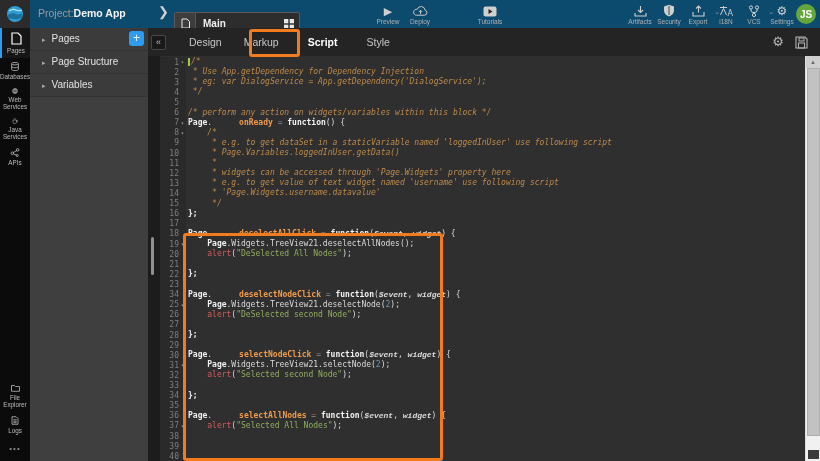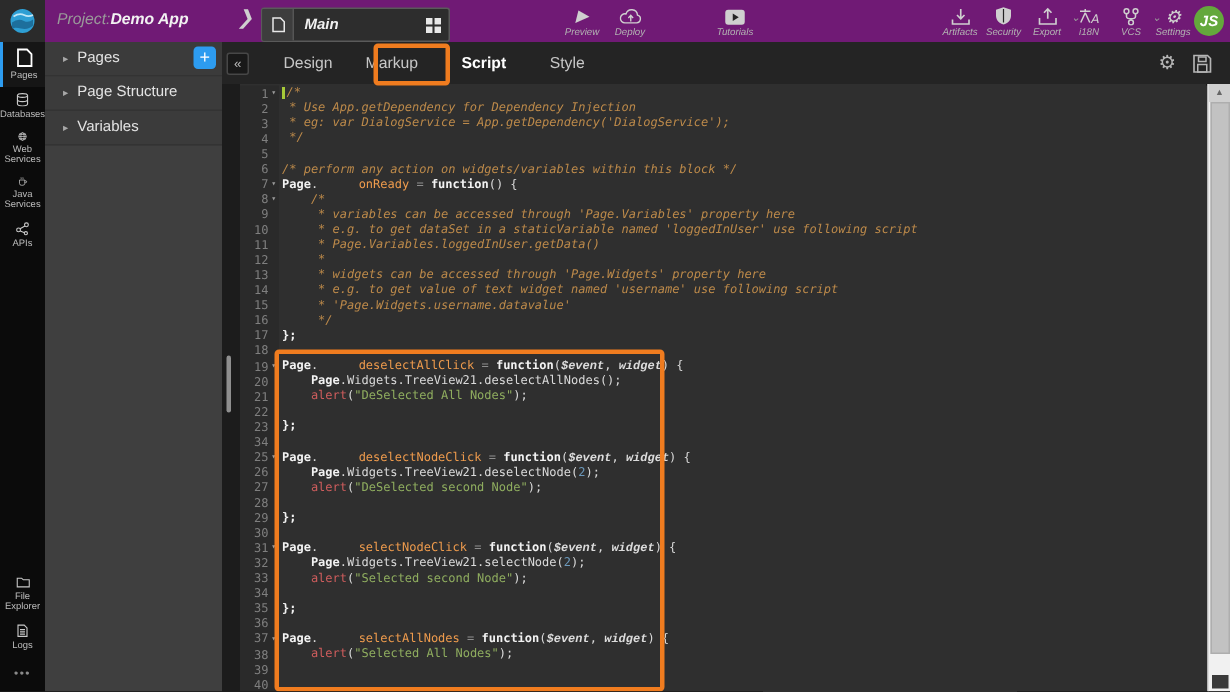--- a/index.html
+++ b/index.html
@@ -1,24 +1,24 @@
 <!DOCTYPE html>
 <html><head>
 <meta charset="utf-8">
 <style>
   html,body{margin:0;padding:0;background:#111;}
   .app{position:relative;width:820px;height:461px;overflow:hidden;
        font-family:"Liberation Sans",sans-serif;background:#2f2f2f;-webkit-font-smoothing:antialiased;}
   
-  .topbar{position:absolute;left:0;top:0;width:820px;height:28px;background:#701a75;border-bottom:1px solid #0c0c0c;font-style:italic;}
+  .topbar{position:absolute;left:0;top:0;width:820px;height:28px;background:#0c4a6e;border-bottom:1px solid #0c0c0c;}
   .logo{position:absolute;left:0;top:0;width:30px;height:28px;background:#2b2b2b;display:flex;align-items:center;justify-content:center;}
   .project{position:absolute;left:38px;top:7px;font-size:10.5px;color:#9a9a9a;}
   .project b{color:#f2f2f2;font-weight:bold;}
   .nav-chev{position:absolute;left:158px;top:4px;font-size:13px;color:#cfcfcf;}
-  .page-tab{position:absolute;left:174px;top:5px;width:124px;height:21px;background:#2d2d2d;border:1px solid #5a5a5a;border-radius:2px;display:flex;align-items:center;}
+  .page-tab{position:absolute;left:174px;top:12px;width:124px;height:21px;background:#2d2d2d;border:1px solid #5a5a5a;border-radius:2px;display:flex;align-items:center;}
   .page-tab .ticon{width:20px;height:21px;background:#3d3d3d;display:flex;align-items:center;justify-content:center;border-right:1px solid #555;}
   .page-tab .tname{flex:1;padding-left:7px;font-size:10px;font-weight:bold;color:#f0f0f0;}
   .page-tab .tgrid{width:20px;display:flex;align-items:center;justify-content:center;}
   .act{position:absolute;top:3px;height:24px;text-align:center;color:#cfcfcf;cursor:pointer;}
   .act .ic{height:14px;display:flex;align-items:flex-end;justify-content:center;font-size:11px;line-height:12px;}
   .act .lb{font-size:6.5px;color:#b2b2b2;margin-top:1px;white-space:nowrap;}
   .act .chv{position:absolute;right:-6px;top:5px;font-size:7px;color:#9a9a9a;}
   .avatar{position:absolute;left:796px;top:4px;width:20px;height:20px;border-radius:50%;
           display:flex;align-items:center;justify-content:center;font-size:10px;font-weight:bold;color:#fff;}
   
@@ -50,21 +50,21 @@
   .editor{position:absolute;left:160px;top:56px;width:644px;height:405px;background:#2f2f2f;overflow:hidden;
           font-family:"DejaVu Sans Mono",monospace;font-size:8px;}
   .gutter{position:absolute;left:0;top:1px;width:26px;background:#2a2a2a;}
   .gl{height:10.12px;display:flex;align-items:center;justify-content:flex-end;color:#7f7f7f;}
   .gl .fold{width:7px;font-size:5.5px;color:#9a9a9a;text-align:center;font-weight:normal;}
   .codecol{position:absolute;left:28px;top:1px;right:0;}
   .cl{height:10.12px;white-space:pre;line-height:10.12px;}
   .caret{display:inline-block;width:2px;height:8px;background:#a6c938;margin-right:1px;vertical-align:text-bottom;}
   .tk-c{color:#bd8a4a;font-style:italic;}
   .tk-k{color:#f2f2f2;font-weight:bold;}
-  .tk-id{color:#ee9b4d;font-weight:normal;padding-left:27px;}
+  .tk-id{color:#ee9b4d;font-weight:bold;padding-left:27px;}
   .tk-o{color:#8d8d8d;}
   .tk-p{color:#dadada;}
   .tk-fn{color:#cf5d5d;}
   .tk-s{color:#8fad5f;}
   .tk-n{color:#6c99bb;}
   .tk-a{color:#dcdcdc;font-style:italic;font-weight:bold;font-family:Liberation Mono, monospace;}
   
   .vscroll{position:absolute;left:805px;top:56px;width:15px;height:405px;background:#f1f1f1;border-left:1px solid #ddd;box-sizing:border-box;}
   .varrow{height:12px;display:flex;align-items:center;justify-content:center;font-size:6px;color:#666;background:#cfcfcf;}
   .vthumb{position:absolute;left:1px;top:12px;width:13px;height:368px;background:#c2c2c2;border:1px solid #aeaeae;box-sizing:border-box;}
@@ -443,21 +443,20 @@
       </div>
     <div class="codecol">
         <div class="cl"><span class="caret"></span><span class="tk-c">/*</span></div>
         <div class="cl"><span class="tk-c"> * Use App.getDependency for Dependency Injection</span></div>
         <div class="cl"><span class="tk-c"> * eg: var DialogService = App.getDependency('DialogService');</span></div>
         <div class="cl"><span class="tk-c"> */</span></div>
         <div class="cl"></div>
         <div class="cl"><span class="tk-c">/* perform any action on widgets/variables within this block */</span></div>
         <div class="cl"><span class="tk-k">Page</span><span class="tk-p">.</span><span class="tk-id">onReady</span><span class="tk-o"> = </span><span class="tk-k">function</span><span class="tk-p">() {</span></div>
         <div class="cl"><span class="tk-c">    /*</span></div>
-        <div class="cl"><span class="tk-c">     * variables can be accessed through 'Page.Variables' property here</span></div>
         <div class="cl"><span class="tk-c">     * e.g. to get dataSet in a staticVariable named 'loggedInUser' use following script</span></div>
         <div class="cl"><span class="tk-c">     * Page.Variables.loggedInUser.getData()</span></div>
         <div class="cl"><span class="tk-c">     *</span></div>
         <div class="cl"><span class="tk-c">     * widgets can be accessed through 'Page.Widgets' property here</span></div>
         <div class="cl"><span class="tk-c">     * e.g. to get value of text widget named 'username' use following script</span></div>
         <div class="cl"><span class="tk-c">     * 'Page.Widgets.username.datavalue'</span></div>
         <div class="cl"><span class="tk-c">     */</span></div>
         <div class="cl"><span class="tk-k">};</span></div>
         <div class="cl"></div>
         <div class="cl"><span class="tk-k">Page</span><span class="tk-p">.</span><span class="tk-id">deselectAllClick</span><span class="tk-o"> = </span><span class="tk-k">function</span><span class="tk-p">(</span><span class="tk-a">$event</span><span class="tk-p">, </span><span class="tk-a">widget</span><span class="tk-p">) {</span></div>

